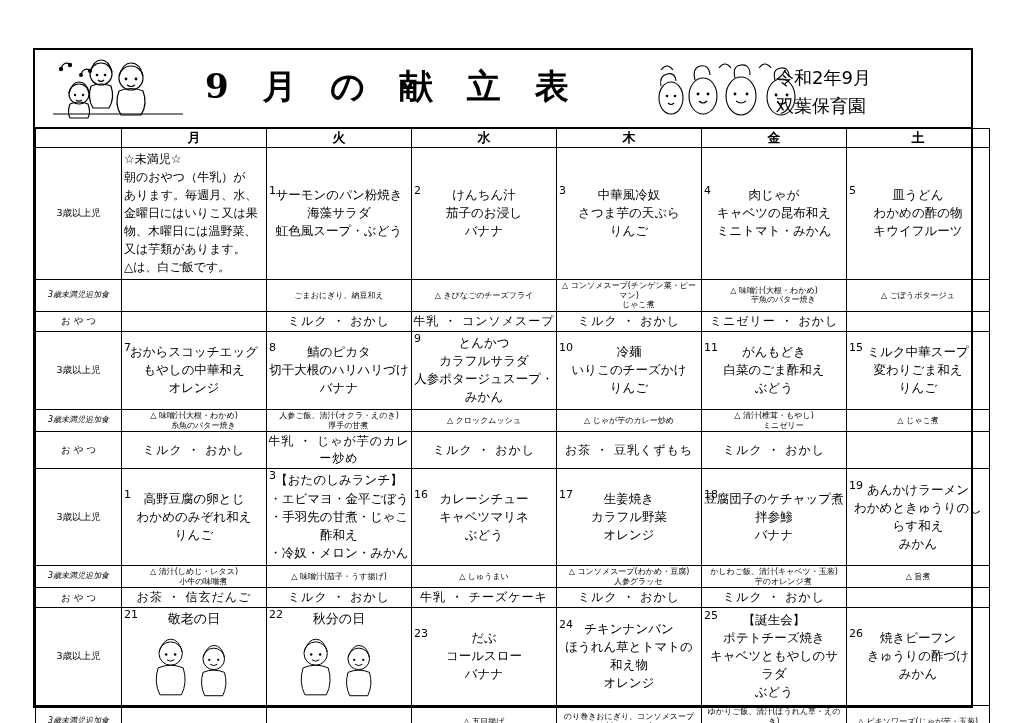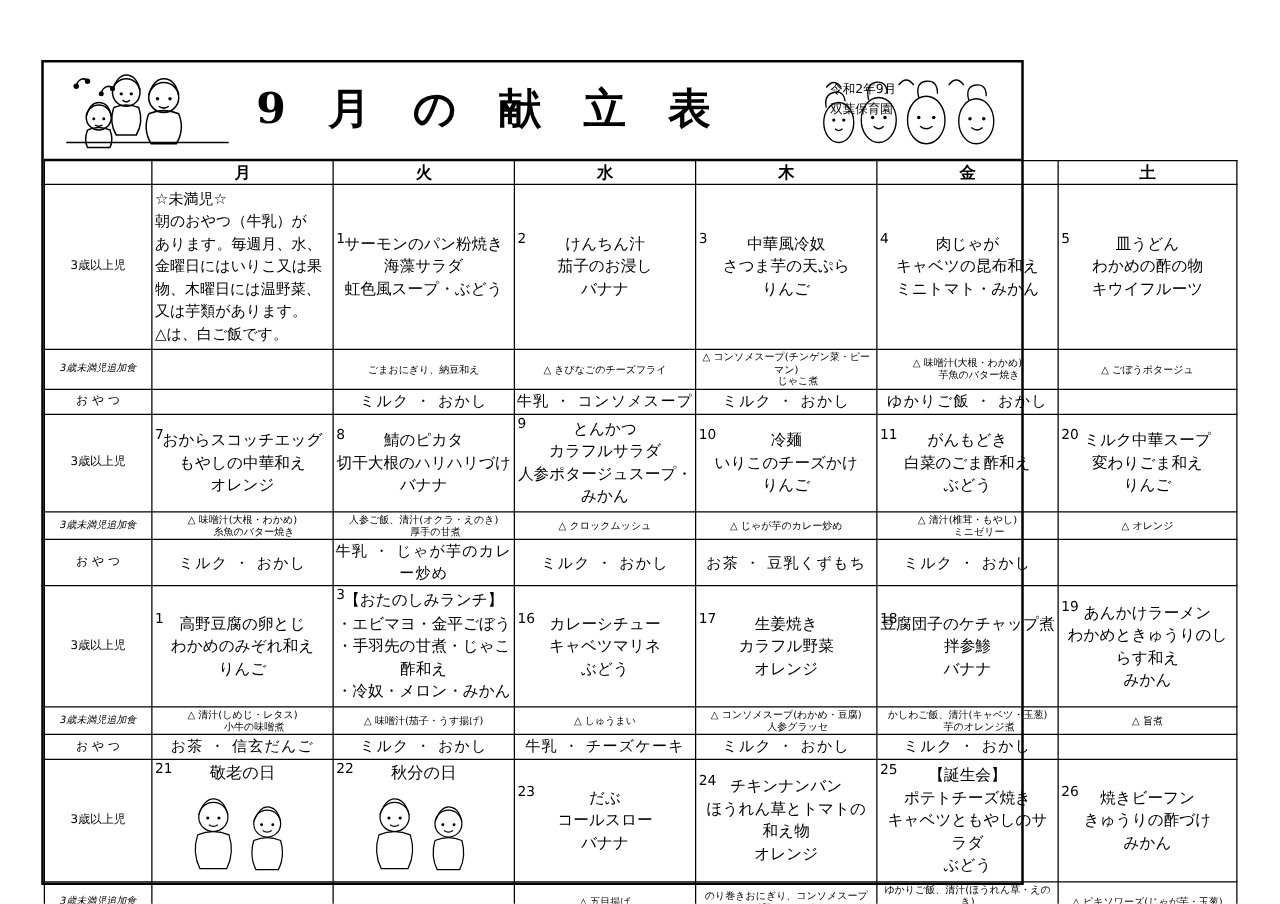--- a/index.html
+++ b/index.html
@@ -1,24 +1,24 @@
 <!DOCTYPE html>
 <html><head>
 <meta charset="utf-8">
 <style>
   html,body{margin:0;padding:0;background:#ffffff;}
   body{width:1024px;height:723px;font-family:"DejaVu Sans","Liberation Sans",sans-serif;color:#000;}
   #sheet{position:relative;width:1024px;height:723px;box-sizing:border-box;}
-  .frame{position:absolute;left:33px;top:48px;width:786px;height:660px;border:2px solid #000;box-sizing:border-box;}
+  .frame{position:absolute;left:33px;top:48px;width:940px;height:660px;border:2px solid #000;box-sizing:border-box;}
   
   .hdr{position:relative;height:78px;border-bottom:1px solid #000;box-sizing:border-box;}
   .logo{position:absolute;left:6px;top:4px;width:150px;height:68px;}
   .title{position:absolute;left:170px;top:14px;font-size:34px;letter-spacing:11px;font-weight:bold;font-family:"DejaVu Serif","Liberation Serif",serif;}
   .deco{position:absolute;left:620px;top:6px;width:160px;height:66px;}
-  .meta{position:absolute;right:100px;top:14px;font-size:10px;line-height:1.55;}
+  .meta{position:absolute;right:100px;top:14px;font-size:18px;line-height:1.55;}
   
   table{border-collapse:collapse;width:100%;table-layout:fixed;font-size:11px;}
   td,th{border:1px solid #000;vertical-align:middle;text-align:center;padding:0;}
   .colhead td{height:16px;font-size:13px;font-weight:bold;}
   .lbl{font-size:9.5px;line-height:1.1;}
   .lbl.small{font-size:8px;font-style:italic;}
   .cellwrap{position:relative;min-height:14px;}
   .num{position:absolute;left:2px;top:0px;font-size:11px;}
   .main-cell{font-size:12.5px;line-height:1.45;padding:2px 2px 3px 2px;}
   .add-cell{font-size:8px;line-height:1.2;padding:1px 2px;}
@@ -167,21 +167,21 @@
             <td class="add-cell">△ コンソメスープ(チンゲン菜・ピーマン)<br>　　 じゃこ煮</td>
             <td class="add-cell">△ 味噌汁(大根・わかめ)<br>　　 芋魚のバター焼き</td>
             <td class="add-cell">△ ごぼうポタージュ</td>
           </tr>
           <tr>
             <td class="lbl">お や つ</td>
             <td class="snack-cell"></td>
             <td class="snack-cell">ミルク ・ おかし</td>
             <td class="snack-cell">牛乳 ・ コンソメスープ</td>
             <td class="snack-cell">ミルク ・ おかし</td>
-            <td class="snack-cell">ゆかりご飯 ・ おかし</td>
+            <td class="snack-cell">ミニゼリー ・ おかし</td>
             <td class="snack-cell"></td>
           </tr>
           <tr>
             <td class="lbl">3歳以上児</td>
             <td>
               <div class="cellwrap">
                 <span class="num">7</span>
                 <div class="main-cell">おからスコッチエッグ<br>もやしの中華和え<br>オレンジ</div>
               </div>
             </td>
@@ -204,33 +204,33 @@
               </div>
             </td>
             <td>
               <div class="cellwrap">
                 <span class="num">11</span>
                 <div class="main-cell">がんもどき<br>白菜のごま酢和え<br>ぶどう</div>
               </div>
             </td>
             <td>
               <div class="cellwrap">
-                <span class="num">20</span>
+                <span class="num">15</span>
                 <div class="main-cell">ミルク中華スープ<br>変わりごま和え<br>りんご</div>
               </div>
             </td>
           </tr>
           <tr>
             <td class="lbl small">3歳未満児追加食</td>
             <td class="add-cell">△ 味噌汁(大根・わかめ)<br>　　 糸魚のバター焼き</td>
             <td class="add-cell">人参ご飯、清汁(オクラ・えのき)<br>　　 厚手の甘煮</td>
             <td class="add-cell">△ クロックムッシュ</td>
             <td class="add-cell">△ じゃが芋のカレー炒め</td>
             <td class="add-cell">△ 清汁(椎茸・もやし)<br>　　 ミニゼリー</td>
-            <td class="add-cell">△ オレンジ</td>
+            <td class="add-cell">△ じゃこ煮</td>
           </tr>
           <tr>
             <td class="lbl">お や つ</td>
             <td class="snack-cell">ミルク ・ おかし</td>
             <td class="snack-cell">牛乳 ・ じゃが芋のカレー炒め</td>
             <td class="snack-cell">ミルク ・ おかし</td>
             <td class="snack-cell">お茶 ・ 豆乳くずもち</td>
             <td class="snack-cell">ミルク ・ おかし</td>
             <td class="snack-cell"></td>
           </tr>

